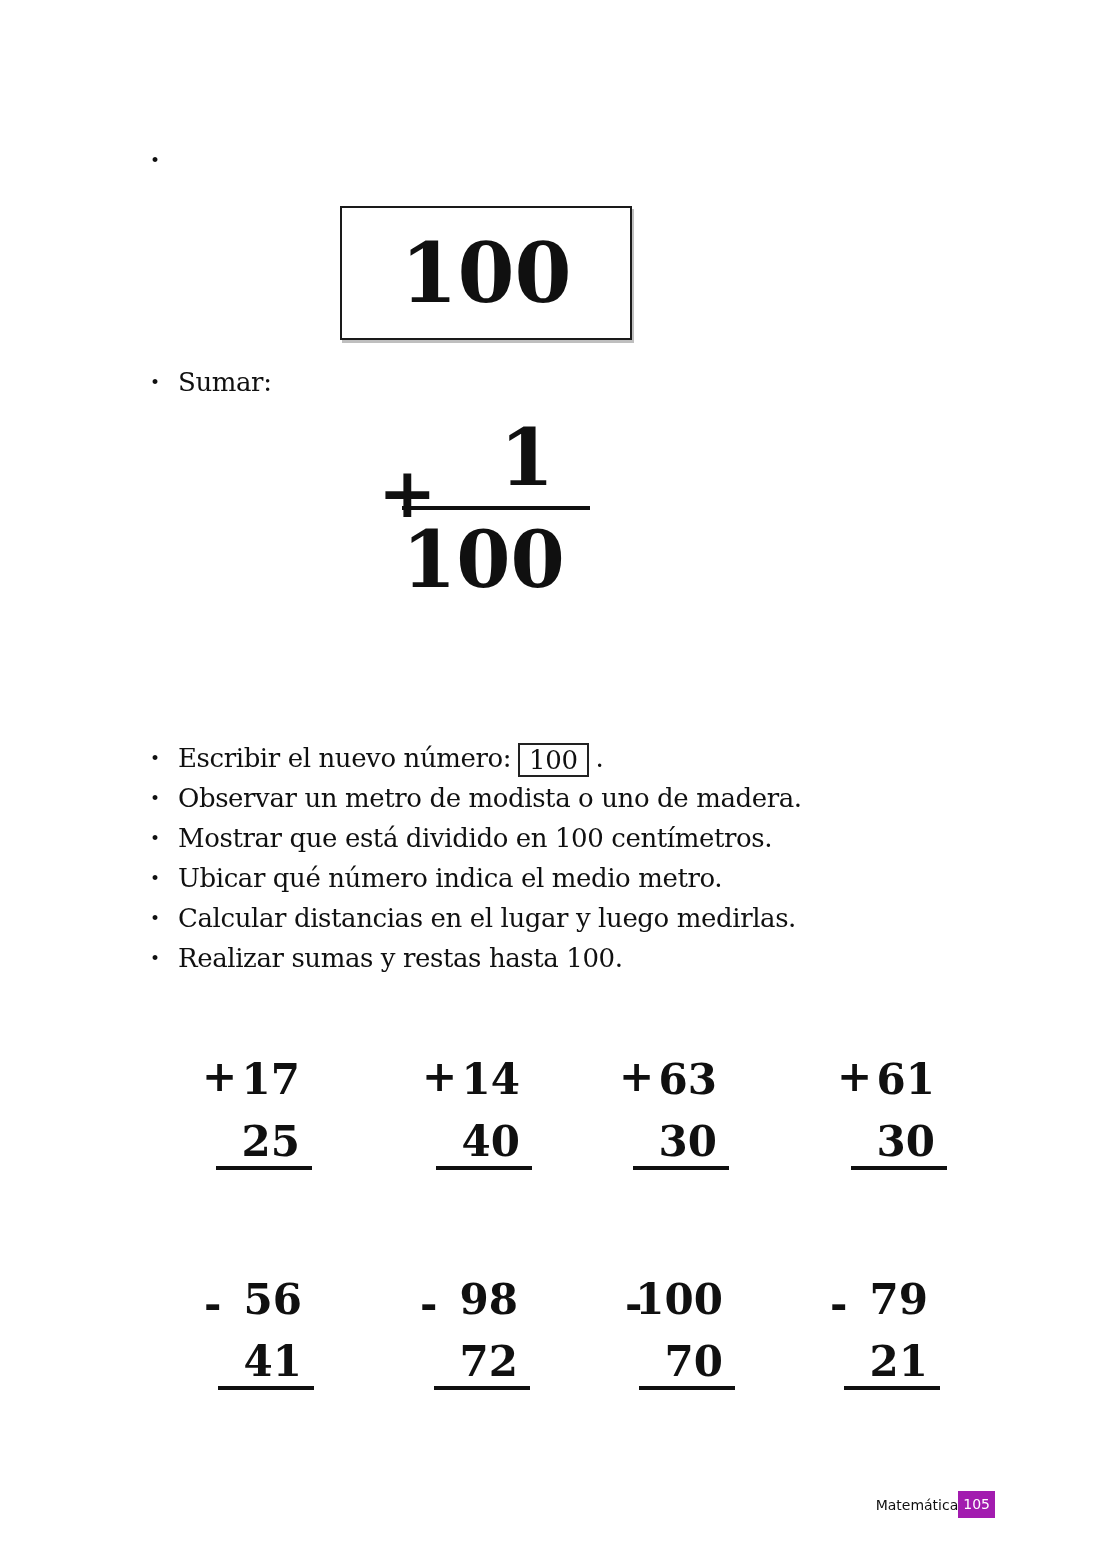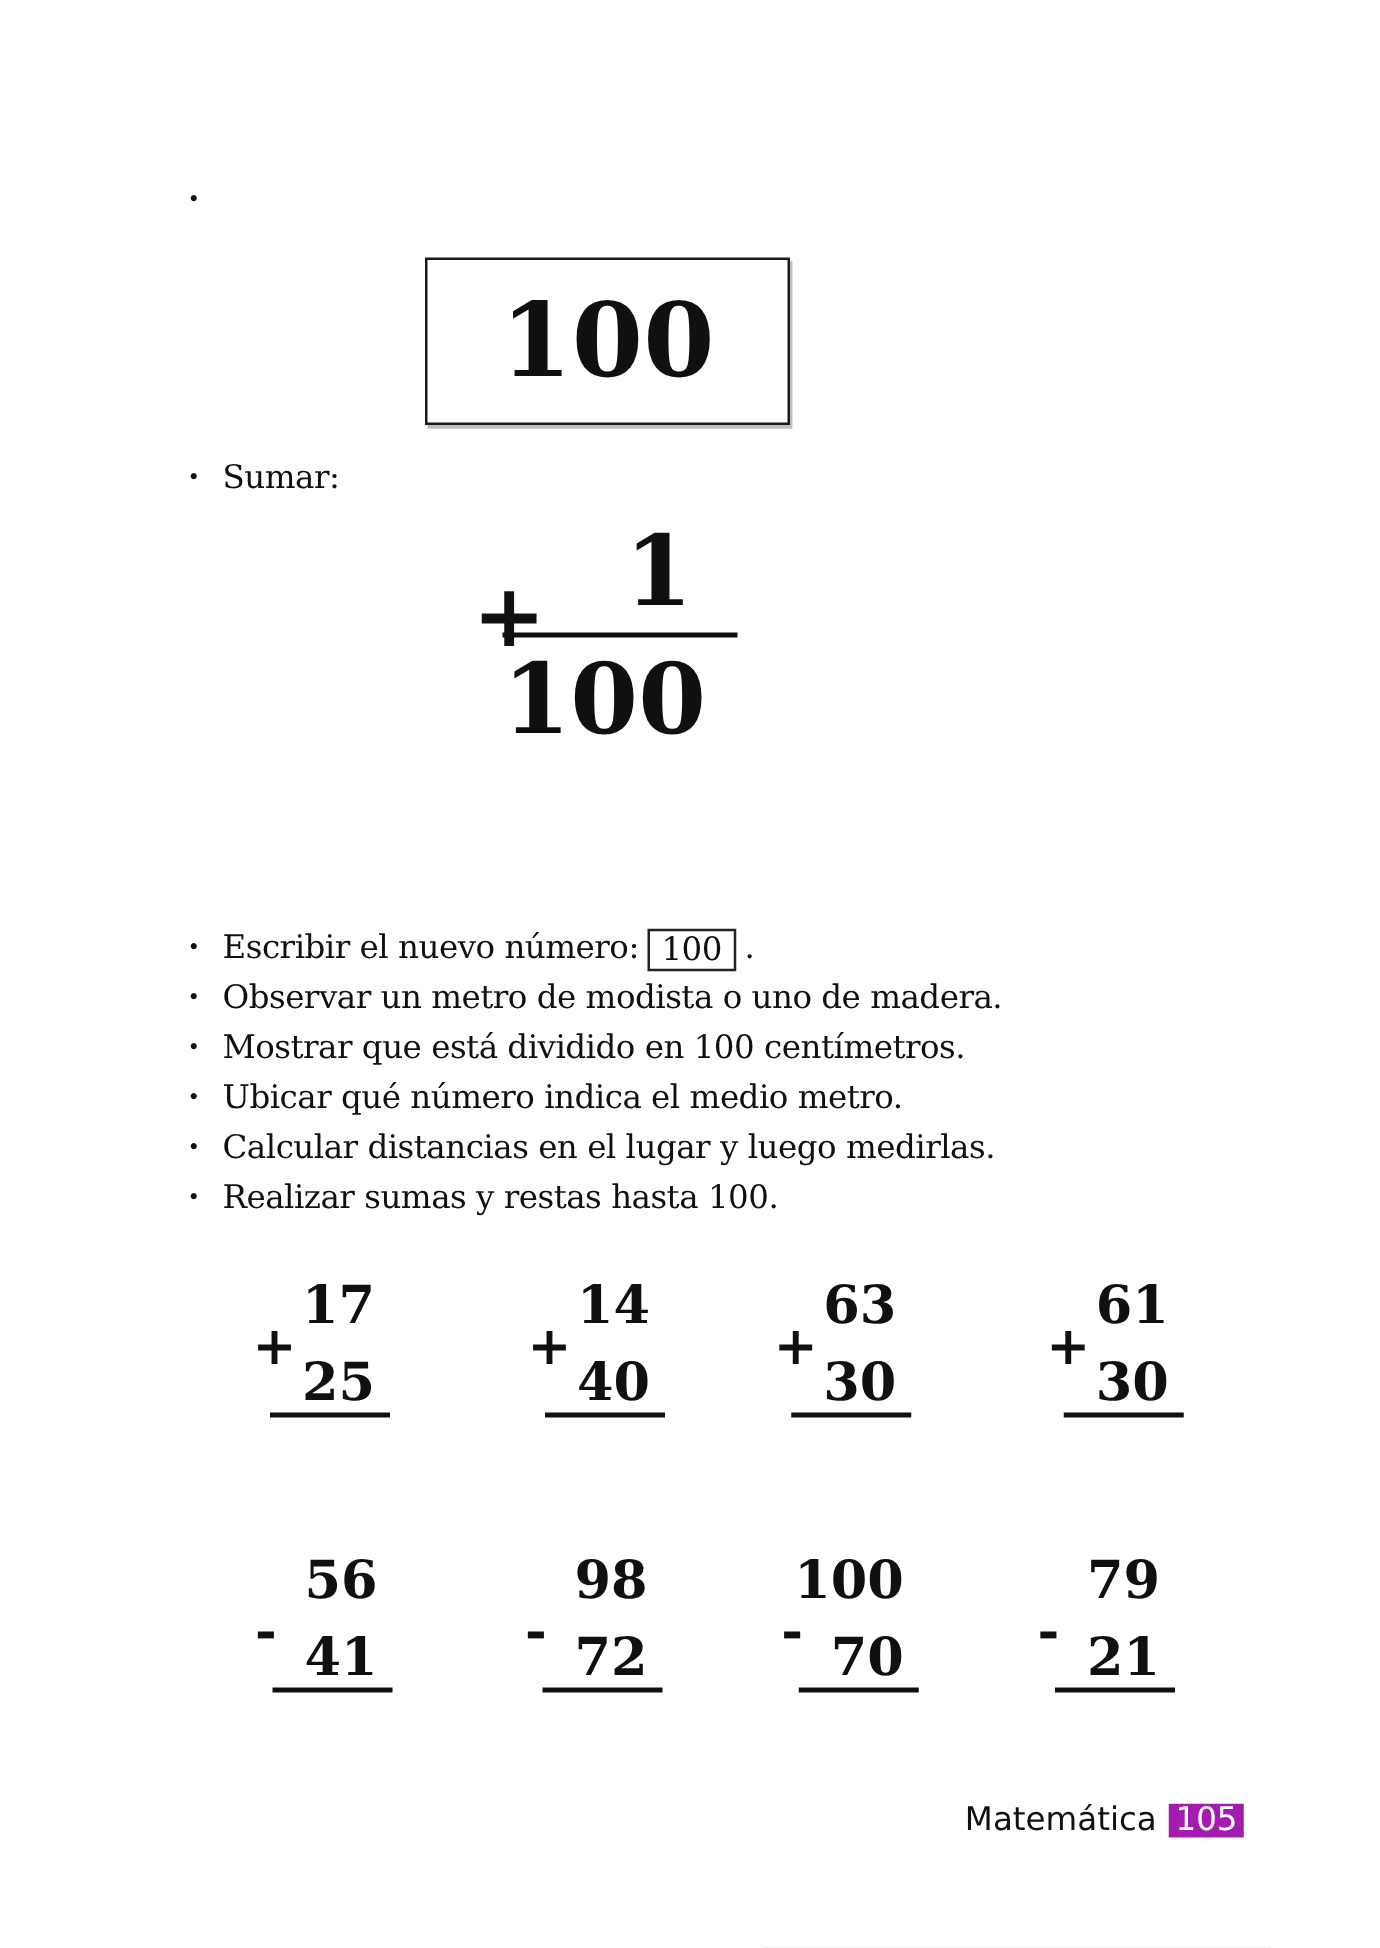--- a/index.html
+++ b/index.html
@@ -91,20 +91,21 @@
   }
 
   
   .prob { position: absolute; width: 110px; }
   .prob .num {
     font-size: 42px;
     font-weight: bold;
     line-height: 44px;
     text-align: right;
     padding-right: 4px;
+    margin-top: 36px;
   }
   .prob .num.second { margin-top: 18px; }
   .prob .rule {
     width: 96px;
     border-top: 4px solid #101010;
     margin-top: 2px;
     margin-left: auto;
     margin-right: -8px;
   }
   .prob .op {
@@ -113,27 +114,26 @@
     font-size: 42px;
     font-weight: bold;
     line-height: 42px;
   }
   .prob .op.plus  { top: 34px; }
   .prob .op.minus { top: 42px; }
 
   
   .footer {
     position: absolute;
-    top: 1441px;
+    top: 1491px;
     right: 109px;
     display: flex;
     align-items: center;
-    gap: 10px;
     font-family: "DejaVu Sans", sans-serif;
-    font-size: 26px;
+    font-size: 14px;
   }
   .page-badge {
     background: #a21caf;
     color: #ffffff;
     padding: 1px 5px;
     line-height: 25px;
   }
 </style>
 </head>
 <body>

